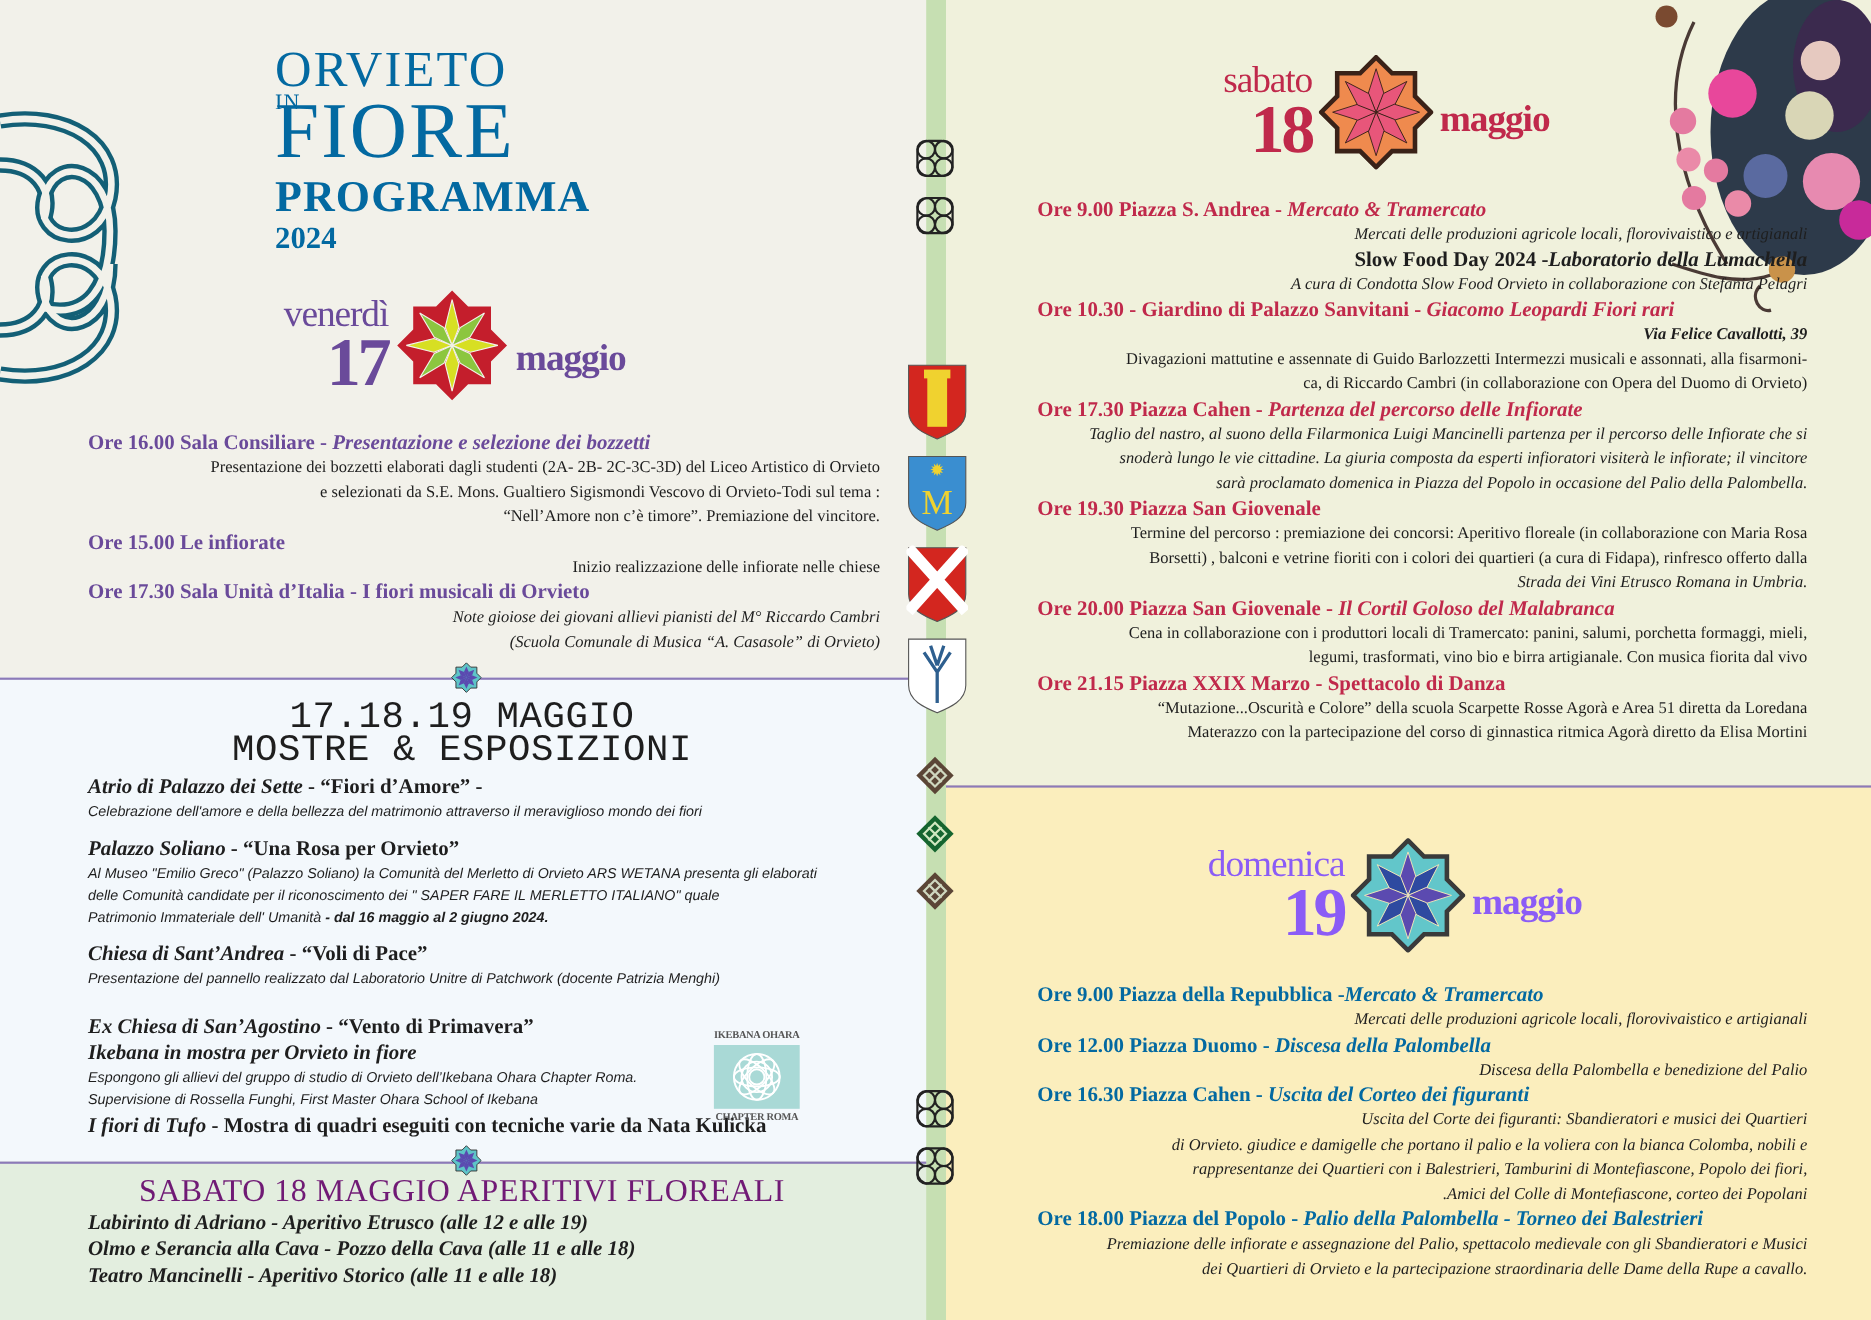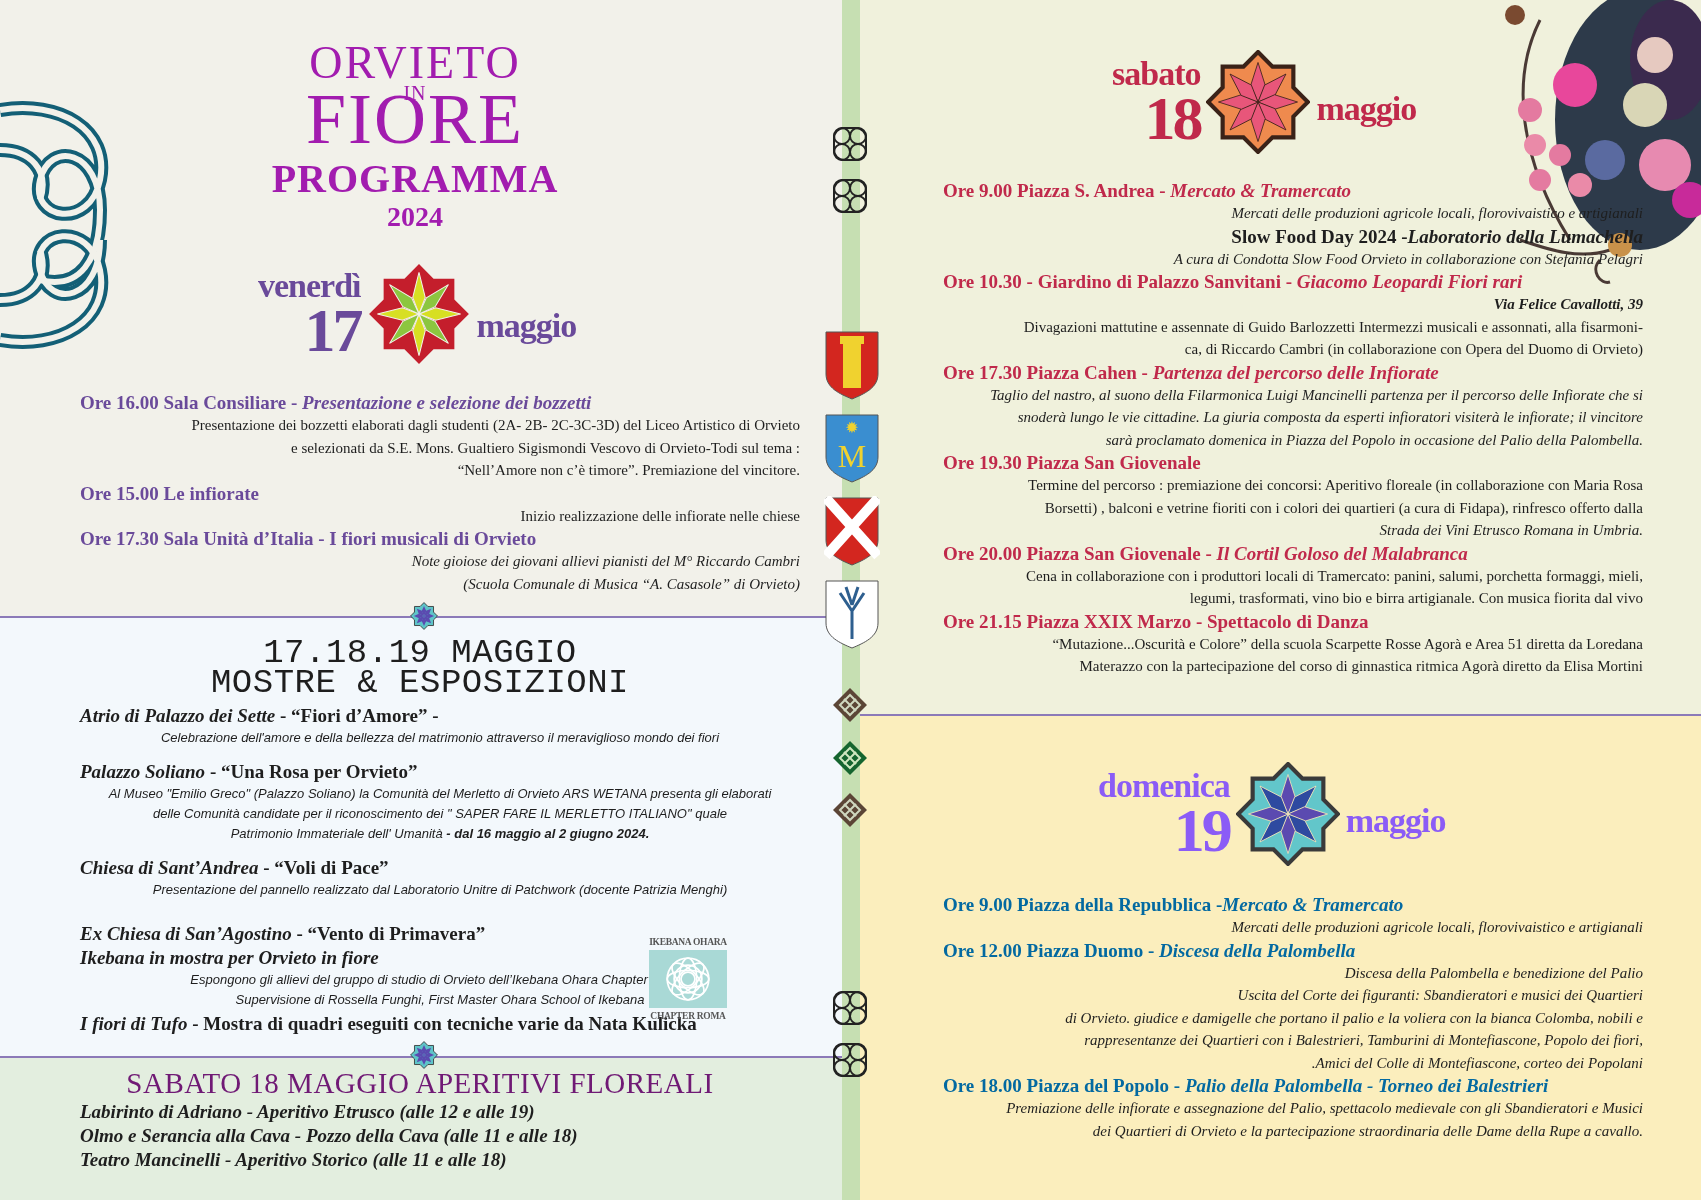--- a/index.html
+++ b/index.html
@@ -11,30 +11,30 @@
   #left-mid { left: 0; top: 616px; width: 843px; height: 440px; background: #f3f8fc; border-top: 2px solid #8c7ab8; }
   #left-bot { left: 0; top: 1056px; width: 843px; height: 144px; background: #e3eedf; border-top: 2px solid #8c7ab8; }
   #right-top { left: 860px; top: 0; width: 841px; height: 714px; background: #f0f1dc; }
   #right-bot { left: 860px; top: 714px; width: 841px; height: 486px; background: #fbeebd; border-top: 2px solid #8c7ab8; }
   #spine { position: absolute; left: 842px; top: 0; width: 18px; height: 1200px; background: #c6dfb2; }
 
   
   .knot-left { position: absolute; left: 0; top: 90px; width: 120px; height: 270px; }
 
   
-  .title-block { position: absolute; left: 250px; top: 40px; width: 330px; text-align: center; color: #a21caf; }
+  .title-block { position: absolute; left: 250px; top: 40px; width: 330px; color: #0369a1; }
   .title-orvieto { font-family: "Liberation Serif", serif; font-size: 46px; letter-spacing: 2px; line-height: 46px; font-weight: normal; }
   .title-in { font-size: 20px; line-height: 18px; letter-spacing: 1px; margin-top: -2px; }
   .title-fiore { font-size: 72px; line-height: 62px; letter-spacing: 2px; margin-top: -14px; }
   .title-programma { font-size: 40px; font-weight: bold; line-height: 46px; margin-top: 6px; letter-spacing: 1px; }
   .title-year { font-size: 28px; font-weight: bold; line-height: 30px; }
 
   
   .day-head { position: absolute; display: flex; align-items: center; }
-  .day-head .dname { font-size: 34px; font-weight: bold; line-height: 32px; letter-spacing: -1px; }
+  .day-head .dname { font-size: 34px; font-weight: normal; line-height: 32px; letter-spacing: -1px; }
   .day-head .dnum { font-size: 62px; font-weight: bold; line-height: 56px; text-align: center; letter-spacing: -3px; }
   .day-head .dmonth { font-size: 34px; font-weight: bold; line-height: 34px; letter-spacing: -1px; }
   .day-left { display: flex; flex-direction: column; align-items: flex-end; }
 
   .venerdi { left: 258px; top: 262px; color: #6a4a9a; }
   .sabato  { left: 1112px; top: 50px; color: #c0294b; }
   .domenica{ left: 1098px; top: 762px; color: #8b5cf6; }
 
   .star { width: 104px; height: 104px; margin: 0 6px; }
 
@@ -55,21 +55,21 @@
 
   
   .section-head { position: absolute; text-align: center; font-family: "Liberation Serif", serif; font-weight: normal; }
   #mostre-head { left: 180px; top: 638px; width: 480px; font-size: 34px; line-height: 30px; color: #1e1e1e; letter-spacing: 0.5px; font-family: Liberation Mono, monospace; }
   #aper-head { left: 100px; top: 1067px; width: 640px; font-size: 29px; line-height: 32px; color: #701a75; letter-spacing: 0.5px; }
 
   #mostre-list { position: absolute; left: 80px; top: 704px; width: 720px; }
   .m-item { margin-bottom: 12px; }
   .m-title { font-size: 19px; font-weight: bold; line-height: 24px; }
   .m-title .place { font-style: italic; }
-  .m-desc { font-family: "Liberation Sans", "DejaVu Sans", sans-serif; font-style: italic; font-size: 13px; line-height: 20px; text-align: center; }
+  .m-desc { font-family: "Liberation Sans", "DejaVu Sans", sans-serif; font-style: italic; font-size: 13px; line-height: 20px; }
   .m-desc b { font-weight: bold; }
 
   #aper-list { position: absolute; left: 80px; top: 1100px; width: 720px; }
   .aper-row { font-size: 19px; font-weight: bold; font-style: italic; line-height: 24px; }
 
   
   .ikebana { position: absolute; left: 647px; top: 936px; width: 82px; text-align: center; }
   .ikebana .lbl { font-size: 9.5px; font-weight: bold; color: #555; line-height: 12px; letter-spacing: -0.3px; }
   .ikebana .box { width: 78px; height: 58px; margin: 2px auto; background: #a9d9d6; display: flex; align-items: center; justify-content: center; }
 
@@ -400,20 +400,21 @@
     </g>
   </svg>
   <div class="dmonth" style="margin-top:14px">maggio</div>
 </div>
 
 <div id="dom-events" class="events">
   <div class="ev-title green"><span>Ore 9.00  Piazza della Repubblica</span><span> -</span><span class="sub">Mercato &amp; Tramercato</span></div>
   <div class="ev-desc it">Mercati delle produzioni agricole locali, florovivaistico e artigianali</div>
   <div class="ev-title green"><span>Ore 12.00 Piazza Duomo</span><span> - </span><span class="sub">Discesa della Palombella</span></div>
   <div class="ev-desc it">Discesa della Palombella e benedizione del Palio</div>
+  <div class="ev-title green"><span>Ore 16.30 Piazza Cahen</span><span> -  </span><span class="sub">Uscita del Corteo dei figuranti</span></div>
   <div class="ev-desc it">Uscita del Corte dei figuranti: Sbandieratori e musici dei Quartieri</div>
   <div class="ev-desc it">di Orvieto. giudice e damigelle che portano il palio e la voliera con la bianca Colomba, nobili e</div>
   <div class="ev-desc it">rappresentanze dei Quartieri con i Balestrieri, Tamburini di Montefiascone, Popolo dei fiori,</div>
   <div class="ev-desc it">.Amici del Colle di Montefiascone, corteo dei Popolani</div>
   <div class="ev-title green"><span>Ore 18.00 Piazza del Popolo</span><span> - </span><span class="sub">Palio della Palombella - Torneo dei Balestrieri</span></div>
   <div class="ev-desc it">Premiazione delle infiorate e assegnazione del Palio, spettacolo medievale  con gli Sbandieratori e Musici</div>
   <div class="ev-desc it">dei Quartieri di Orvieto e la partecipazione straordinaria delle Dame della Rupe a cavallo.</div>
 </div>
 
 </body></html>

